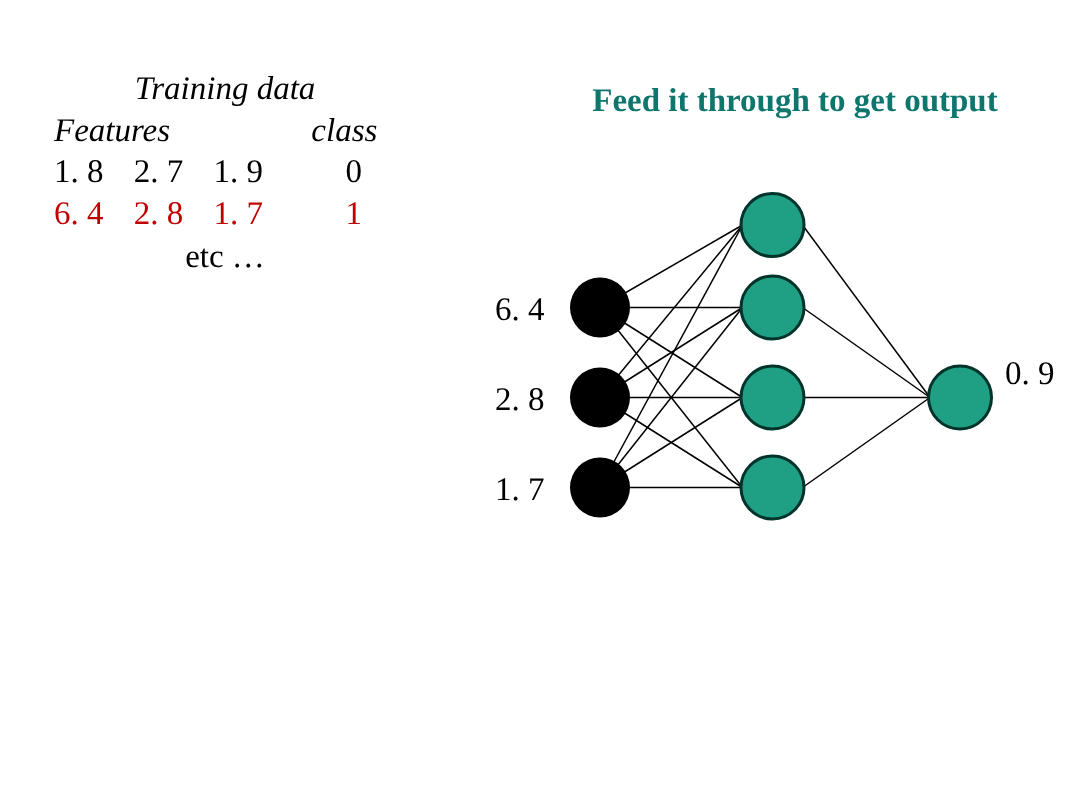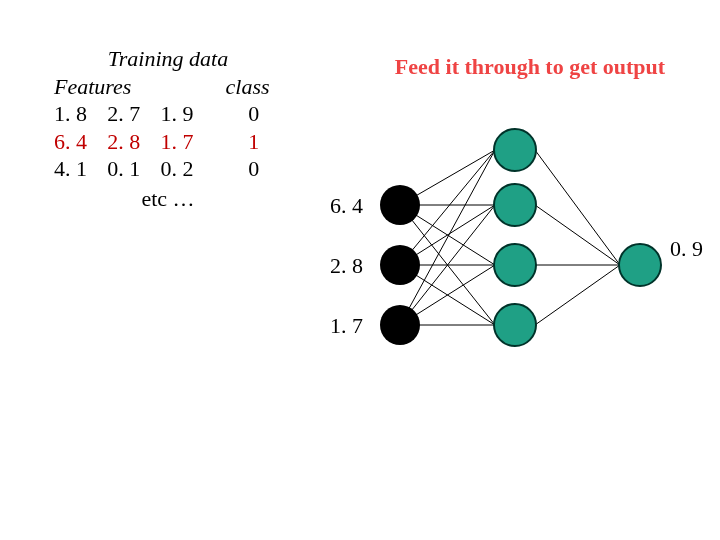--- a/index.html
+++ b/index.html
@@ -13,21 +13,21 @@
     overflow: hidden;
   }
   .stage {
     position: relative;
     width: 720px;
     height: 540px;
   }
   
   .training {
     position: absolute;
-    left: 48px;
+    left: 30px;
     top: 45px;
     width: 240px;
     font-size: 22px;
     line-height: 1.25;
   }
   .training .title {
     text-align: center;
     font-style: italic;
   }
   .training table {
@@ -61,21 +61,21 @@
   }
 
   
   .caption {
     position: absolute;
     left: 370px;
     top: 48px;
     width: 320px;
     padding: 6px 8px;
     background: #ffffff;
-    color: #ef4444;
+    color: #0f766e;
     font-family: Georgia, "Times New Roman", serif;
     font-weight: bold;
     font-size: 22px;
     text-align: center;
     box-sizing: border-box;
   }
 
   
   .node {
     position: absolute;
@@ -138,26 +138,20 @@
         <td>2. 7</td>
         <td>1. 9</td>
         <td class="class">0</td>
       </tr>
       <tr class="hl">
         <td>6. 4</td>
         <td>2. 8</td>
         <td>1. 7</td>
         <td class="class">1</td>
       </tr>
-      <tr>
-        <td>4. 1</td>
-        <td>0. 1</td>
-        <td>0. 2</td>
-        <td class="class">0</td>
-      </tr>
     </tbody>
       </table>
     <div class="etc">etc …</div>
   </div>
 
   <div class="caption">Feed it through to get output</div>
 
   <svg class="edges">
 
     <line x1="400" y1="205" x2="495" y2="150"></line>

